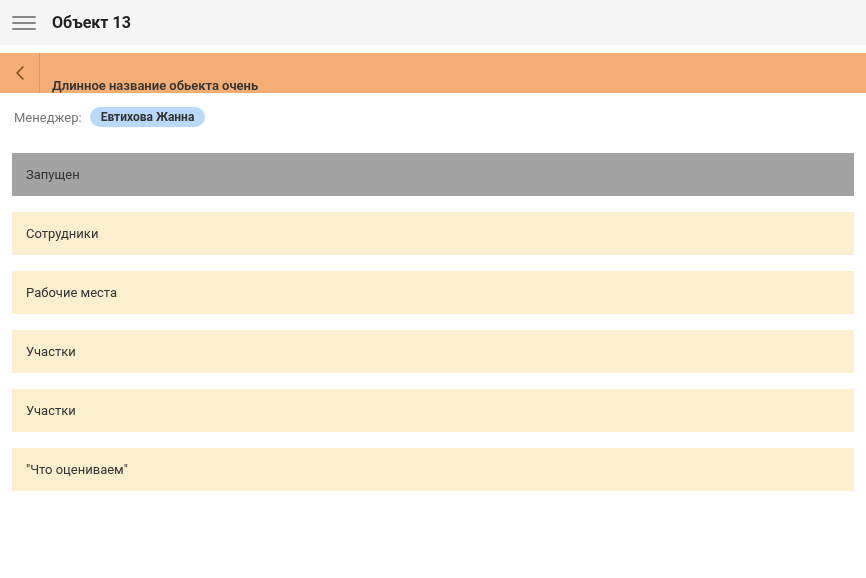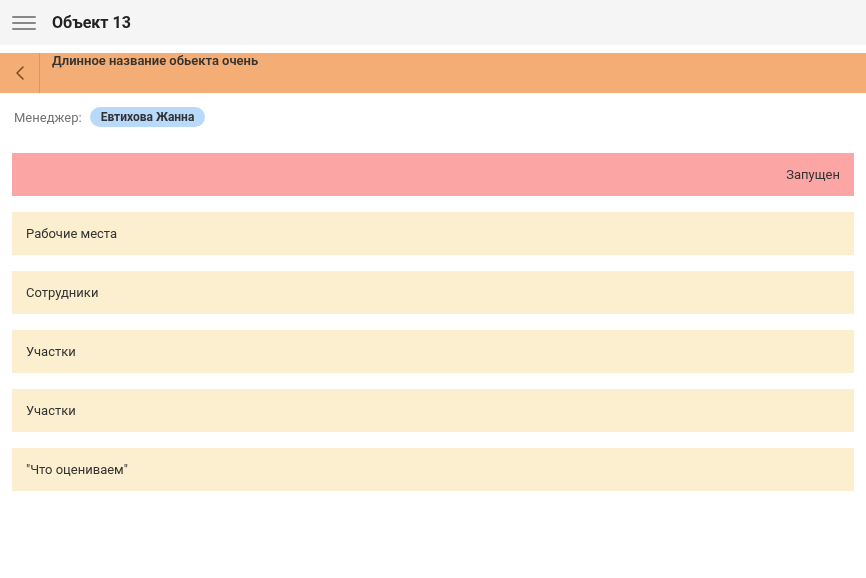--- a/index.html
+++ b/index.html
@@ -1,30 +1,30 @@
 <!DOCTYPE html>
 <html><head>
   <meta charset="utf-8">
   <style>
     * { margin: 0; padding: 0; box-sizing: border-box; }
     body { font-family: -apple-system, BlinkMacSystemFont, "Segoe UI", Roboto, Arial, sans-serif; font-size: 14px; color: #333; background: #fff; width: 866px; }
     .topbar { height: 45px; background: #f5f5f5; display: flex; align-items: center; padding: 0 12px; }
     .hamburger { width: 24px; height: 24px; display: flex; flex-direction: column; justify-content: center; gap: 4px; cursor: pointer; margin-right: 16px; }
     .hamburger span { display: block; height: 2px; background: #888; border-radius: 1px; }
     .page-title { font-size: 16px; font-weight: 700; color: #222; }
-    .subheader { background: #f4ad74; display: flex; align-items: flex-start; height: 40px; margin-top: 8px; }
+    .subheader { background: #f4ad74; display: flex; align-items: flex-end; height: 40px; margin-top: 8px; }
     .back-btn { width: 40px; height: 40px; display: flex; align-items: center; justify-content: center; border-right: 1px solid rgba(0,0,0,0.12); cursor: pointer; }
     .back-btn svg { width: 8px; height: 14px; }
     .subtitle { padding-left: 12px; font-size: 13px; font-weight: 600; color: #333; }
     .meta-row { display: flex; align-items: center; padding: 14px 14px 10px; gap: 8px; }
     .meta-label { color: #737373; font-size: 13px; }
     .badge { background: #b8d9f9; color: #333; font-size: 12px; padding: 3px 11px; border-radius: 12px; font-weight: bold; }
     .sections { padding: 0 12px 12px 12px; margin-top: 16px; display: flex; flex-direction: column; gap: 16px; }
     .section-item { padding: 14px; font-size: 13px; cursor: pointer; }
-    .section-green { background: #fca5a5; text-align: right; }
+    .section-green { background: #a3a3a3; }
     .section-cream { background: #fcefcf; }
   </style>
 </head>
 <body>
 
 <div class="topbar">
   <div class="hamburger">
     <span></span>
       <span></span>
       <span></span>
@@ -41,18 +41,18 @@
   <div class="subtitle">Длинное название обьекта очень</div>
 </div>
 
 <div class="meta-row">
   <span class="meta-label">Менеджер:</span>
   <span class="badge">Евтихова Жанна</span>
 </div>
 
 <div class="sections" id="sections-container">
     <div class="section-item section-green"><span>Запущен</span></div>
+    <div class="section-item section-cream"><span>Сотрудники</span></div>
     <div class="section-item section-cream"><span>Рабочие места</span></div>
-    <div class="section-item section-cream"><span>Сотрудники</span></div>
     <div class="section-item section-cream"><span>Участки</span></div>
     <div class="section-item section-cream"><span>Участки</span></div>
     <div class="section-item section-cream"><span>"Что оцениваем"</span></div>
   </div>
 
 </body></html>

